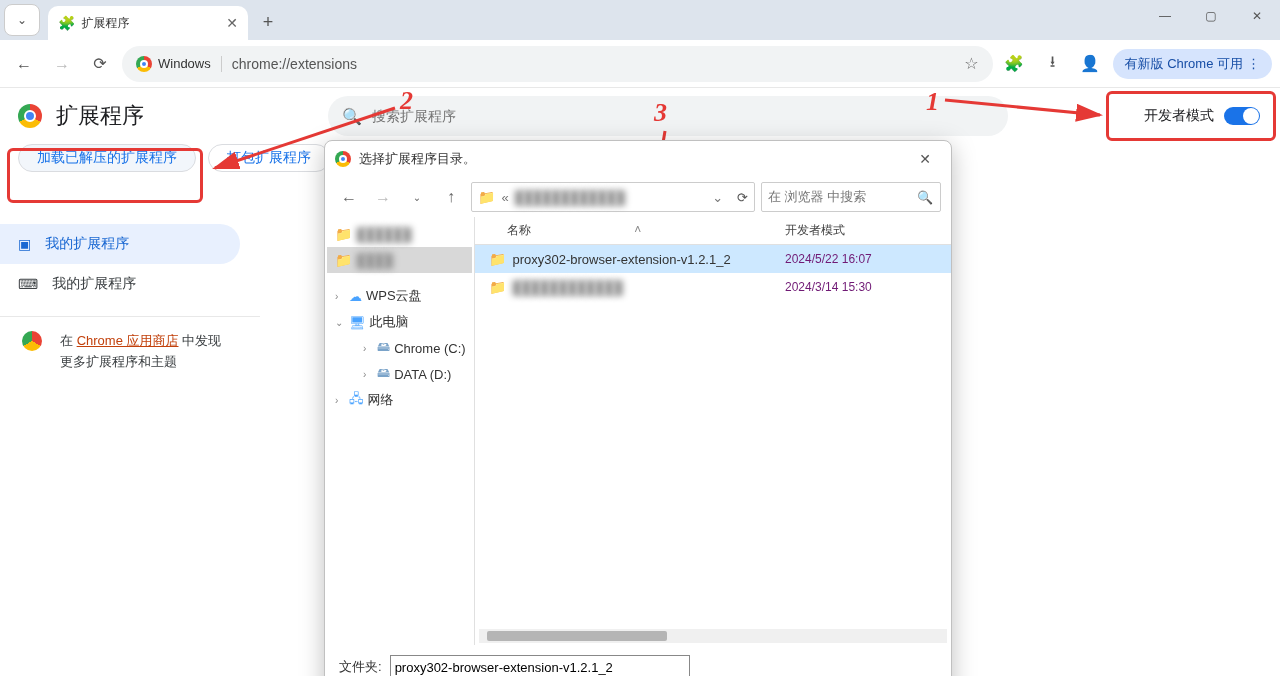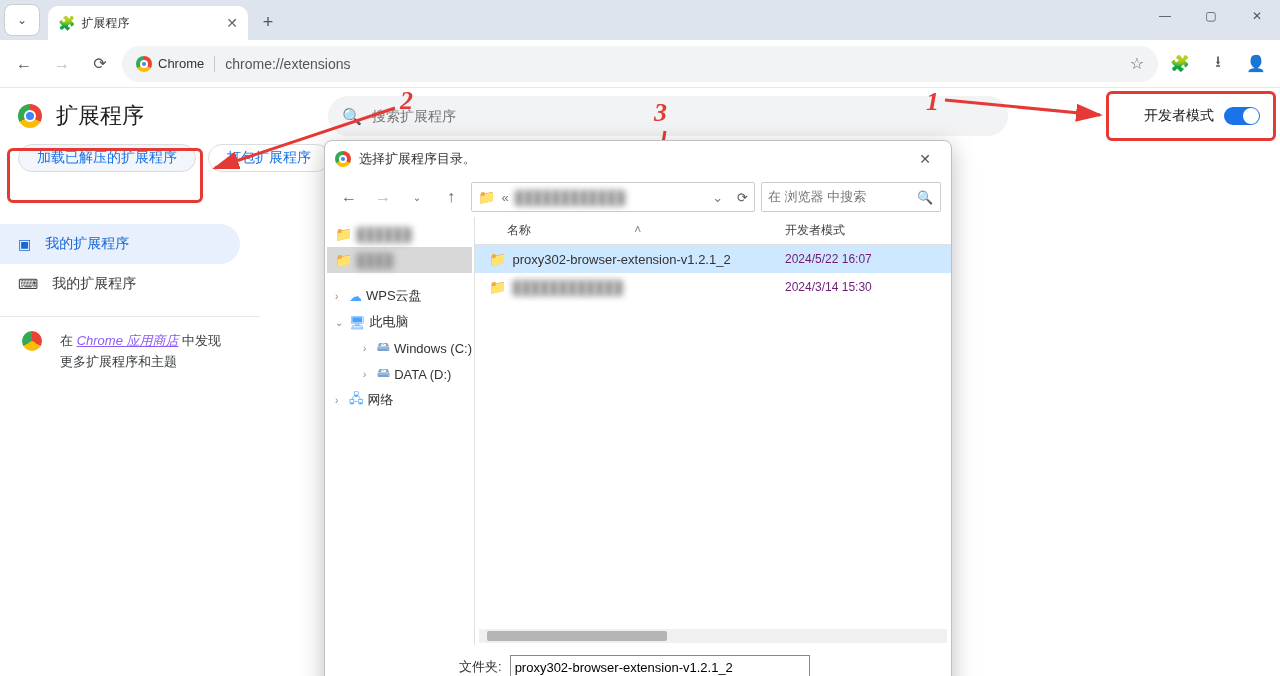--- a/index.html
+++ b/index.html
@@ -38,21 +38,21 @@
 
 .ext-actions { display: flex; gap: 12px; padding: 0 18px 12px; }
 .pill { height: 28px; border: 1px solid #dadce0; border-radius: 18px; background: #fff; color: #1a73e8; font-size: 14px; padding: 0 18px; display: flex; align-items: center; cursor: pointer; }
 .pill.light { background: #f2f6fb; }
 
 .sidebar { position: absolute; left: 0; top: 224px; width: 260px; }
 .side-item { height: 40px; display: flex; align-items: center; gap: 14px; padding: 0 18px; font-size: 14px; cursor: pointer; }
 .side-item.active { color: #1967d2; background: #e8f0fe; border-radius: 0 20px 20px 0; margin-right: 20px; }
 .side-item.inactive { color: #3c4043; }
 .side-link-row { padding: 14px 18px 0 60px; font-size: 13px; color: #3c4043; line-height: 1.6; border-top: 1px solid #e8e8e8; margin-top: 12px; }
-.side-link-row a { color: #8b5cf6; text-decoration: underline; font-style: italic; }
+.side-link-row a { color: #c2410c; text-decoration: underline; }
 .side-link-row .side-chrome { position: absolute; left: 22px; width: 20px; height: 20px; border-radius: 50%; background: conic-gradient(#ea4335 0 120deg, #fbbc05 120deg 240deg, #34a853 240deg 360deg); }
 
 
 .anno-box { position: absolute; border: 3px solid #e53935; border-radius: 6px; pointer-events: none; }
 .anno-num { position: absolute; color: #e53935; font-size: 26px; font-style: italic; font-weight: bold; font-family: "Times New Roman", serif; }
 
 svg.arrow { position: absolute; pointer-events: none; }
 
 
 .dialog { position: absolute; left: 324px; top: 140px; width: 628px; height: 596px; background: #fff; border: 1px solid #c0c0c0; border-radius: 8px; box-shadow: 0 6px 24px rgba(0,0,0,0.25); display: flex; flex-direction: column; overflow: hidden; }
@@ -112,28 +112,32 @@
   </div>
 </div>
 
 <div class="toolbar">
   <div class="tb-btn">←</div>
   <div class="tb-btn" style="color:#bbb;">→</div>
   <div class="tb-btn">⟳</div>
   <div class="addrbar">
     <div class="chrome-chip">
       <div class="chrome-logo"></div>
-      <span>Chrome</span>
+      <span>Windows</span>
     </div>
     <span class="url">chrome://extensions</span>
     <span class="star">☆</span>
   </div>
   <div class="tb-btn">🧩</div>
   <div class="tb-btn">⭳</div>
   <div class="tb-btn" style="color:#1a73e8;">👤</div>
+  <div class="update-chip">
+    <span>有新版 Chrome 可用</span>
+    <span>⋮</span>
+  </div>
 </div>
 
 <div class="ext-header">
   <div class="ext-logo"></div>
   <div class="ext-title">扩展程序</div>
   <div class="ext-search">
     <span style="color:#5f6368;">🔍</span>
     <input placeholder="搜索扩展程序" style="">
   </div>
   <div class="dev-mode">
@@ -246,21 +250,21 @@
           <span>WPS云盘</span>
         </div>
       <div class="tree-item">
           <span class="caret">⌄</span>
           <span style="color:#4aa3ff;">🖥</span>
           <span>此电脑</span>
         </div>
       <div class="tree-item child2">
           <span class="caret">›</span>
           <span class="drive-ic">🖴</span>
-          <span>Windows (C:)</span>
+          <span>Chrome (C:)</span>
         </div>
       <div class="tree-item child2">
           <span class="caret">›</span>
           <span class="drive-ic">🖴</span>
           <span>DATA (D:)</span>
         </div>
       <div class="tree-item">
           <span class="caret">›</span>
           <span style="color:#4aa3ff;">🖧</span>
           <span>网络</span>
@@ -284,21 +288,21 @@
             <span class="blur">████████████</span>
           </div>
         <div class="c2">2024/3/14 15:30</div>
       </div>
       <div style="flex:1;"></div>
       <div class="fl-scroll"></div>
     </div>
   </div>
   <div class="dlg-footer">
     <div class="folder-row">
-      <label style="margin-left:120px;">文件夹:</label>
+      <label style="">文件夹:</label>
       <input value="proxy302-browser-extension-v1.2.1_2" style="">
     </div>
     <div class="dlg-buttons">
       <div class="dlg-btn primary">选择文件夹</div>
       <div class="dlg-btn">取消</div>
     </div>
   </div>
 </div>
 
 </body></html>

